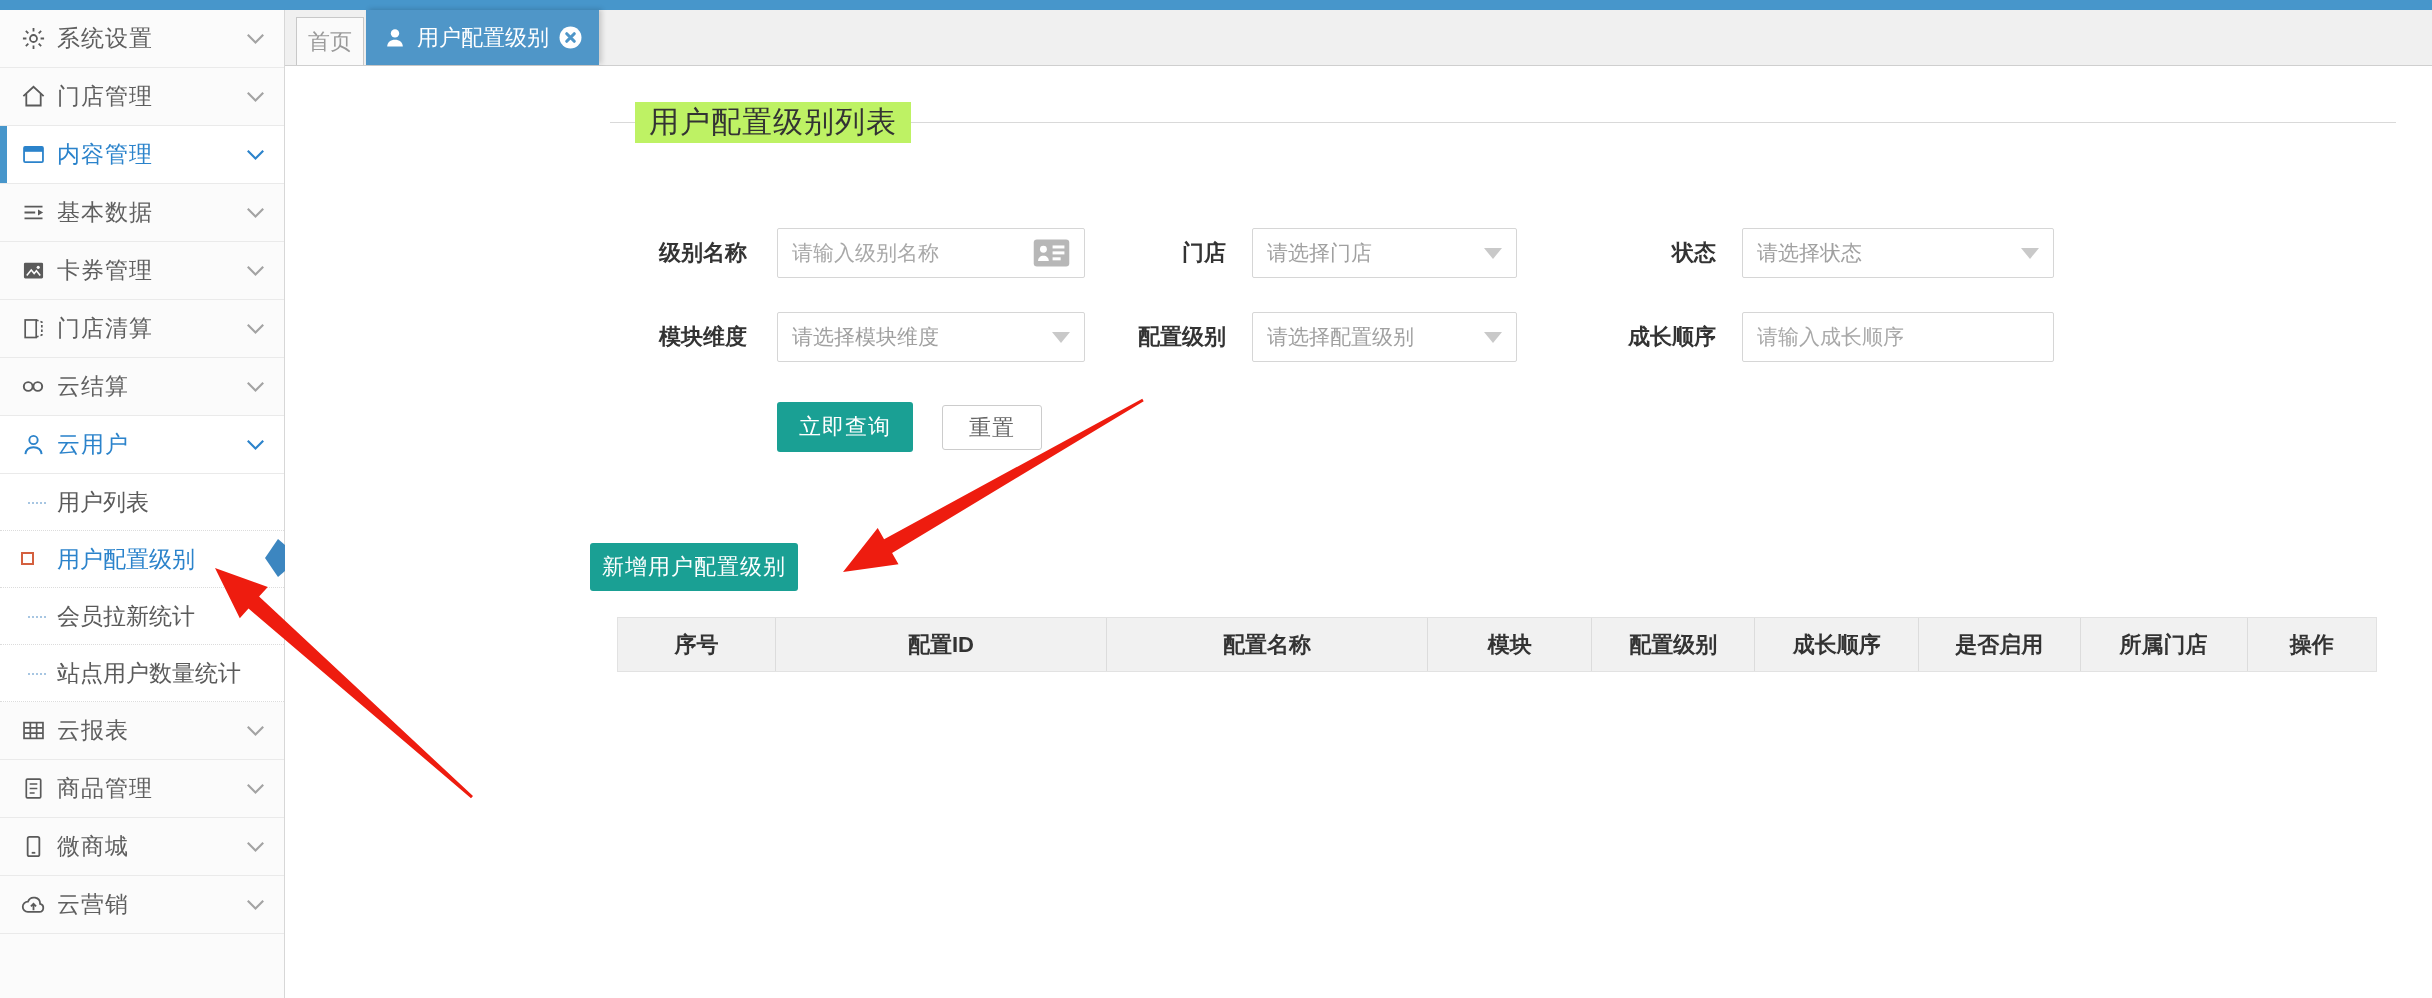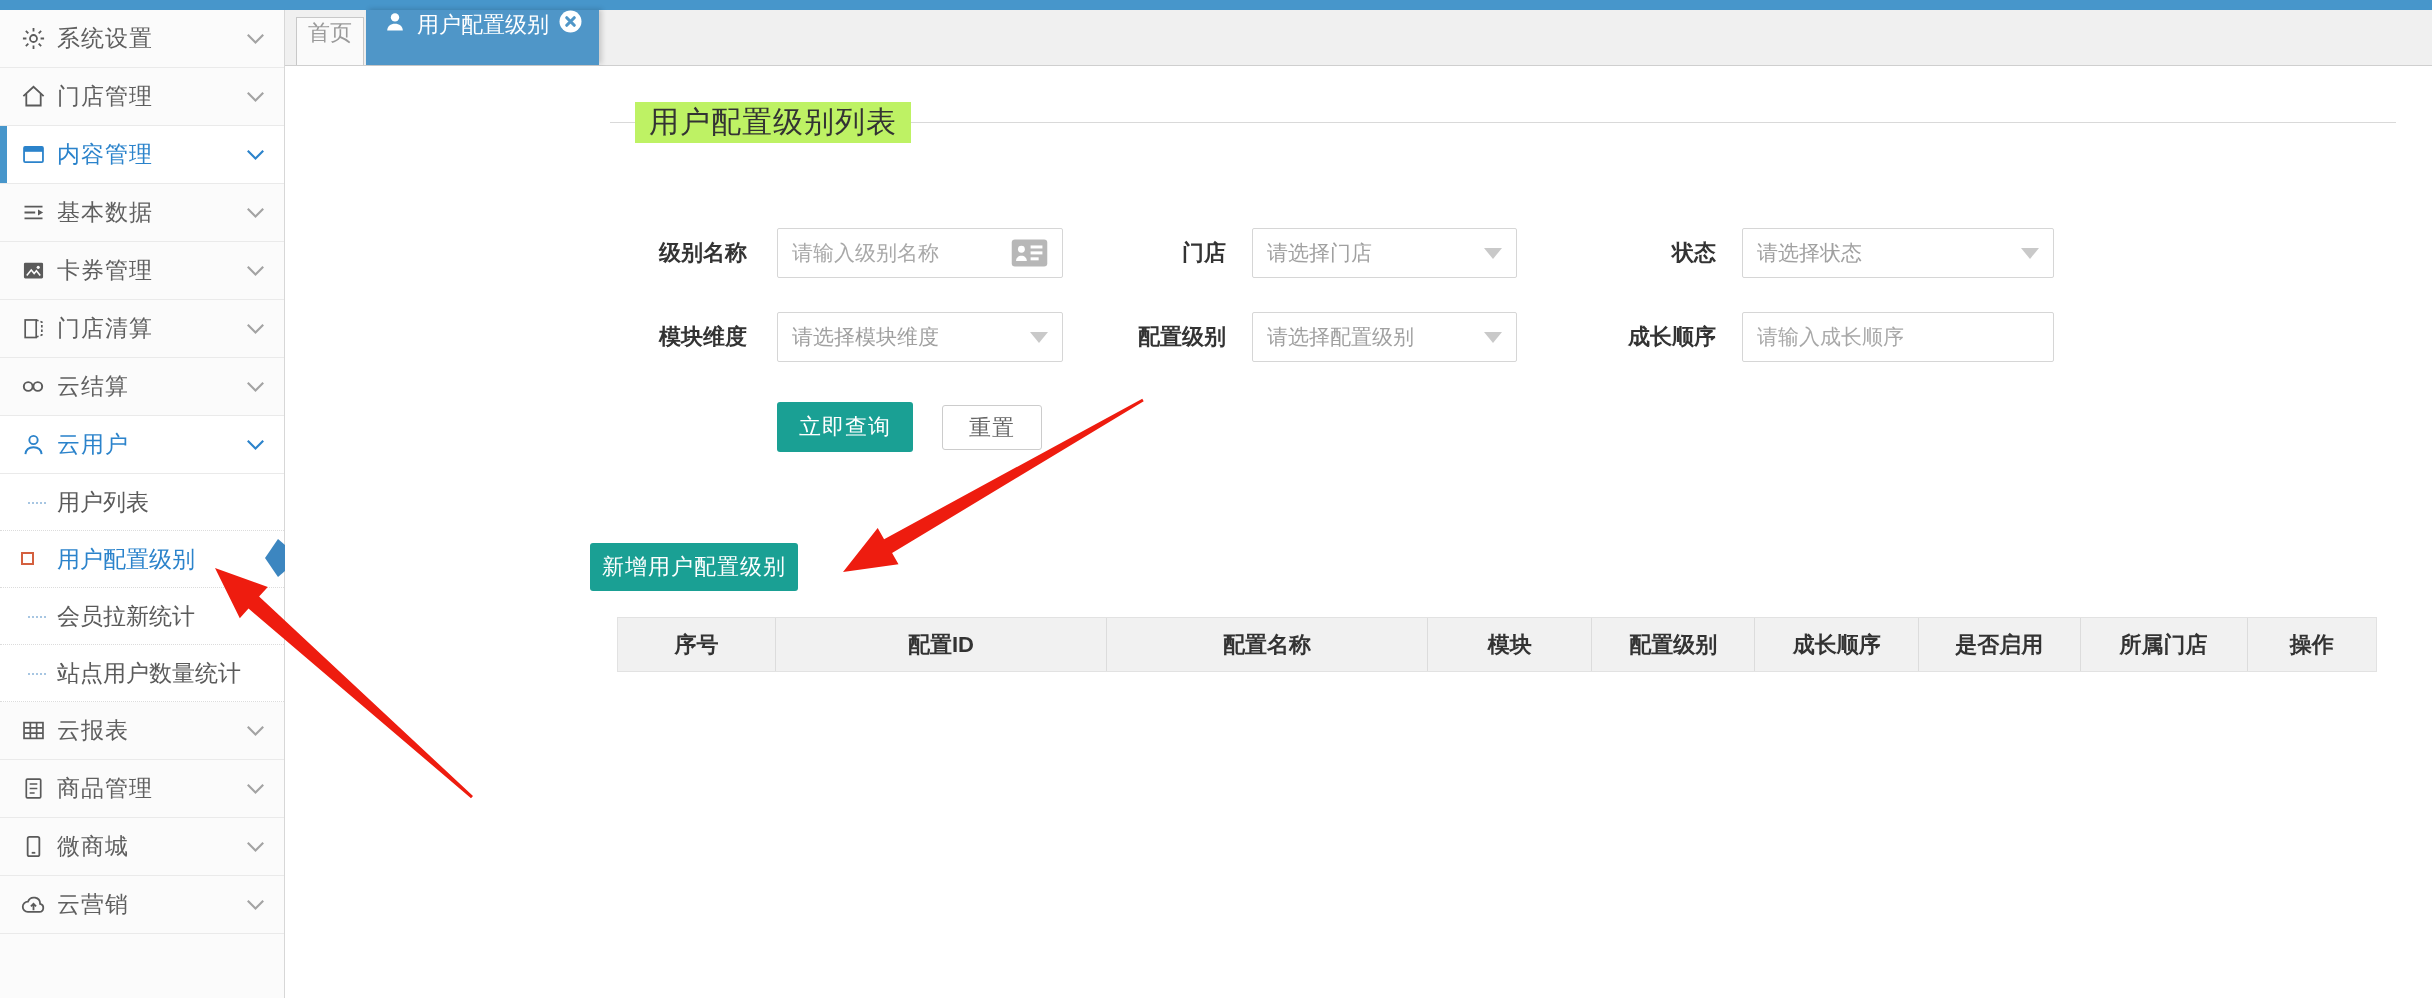--- a/index.html
+++ b/index.html
@@ -27,21 +27,21 @@
              border-bottom:1px dotted #dcdcdc;padding-left:57px;cursor:pointer;box-sizing:border-box;background:#fff;}
   .s-leader{position:absolute;left:28px;top:50%;width:18px;border-top:2px dotted #a7c6e2;}
   .s-bullet{position:absolute;left:21px;top:50%;margin-top:-7px;width:9px;height:9px;border:2px solid #d4603f;background:#fff;}
   .s-subitem.active{color:#2b83cb;}
   .s-marker{position:absolute;right:-1px;top:50%;transform:translateY(-50%);display:flex;}
 
   
   .main{flex:1;display:flex;flex-direction:column;background:#fff;min-width:0;}
   .tabbar{height:56px;background:#f0f0f0;border-bottom:1px solid #cfcfcf;display:flex;align-items:flex-end;
           padding-left:11px;box-sizing:border-box;}
-  .tab{box-sizing:border-box;display:flex;justify-content:center;font-size:22px;cursor:pointer;}
+  .tab{box-sizing:border-box;display:flex;align-items:center;justify-content:center;font-size:22px;cursor:pointer;}
   .tab.plain{width:68px;height:48px;background:#fafafa;border:1px solid #c8c8c8;border-bottom:none;color:#9a9a9a;margin-right:2px;}
   .tab.active{min-width:218px;height:55px;background:#4f96c8;color:#fff;gap:10px;padding:0 17px;
               box-shadow:3px -1px 5px rgba(0,0,0,.16);}
   .tab .t-icon{display:flex;}
   .tab .t-close{display:flex;cursor:pointer;}
 
   .content{position:relative;flex:1;background:#fff;}
 
   .title-line{position:absolute;left:325px;right:36px;top:56px;border-top:1px solid #d9d9d9;}
   .page-title{position:absolute;left:350px;top:36px;background:#bef264;padding:0 14px;font-size:30px;color:#333;letter-spacing:1px;}
@@ -49,21 +49,21 @@
   .f-label{position:absolute;width:170px;text-align:right;font-size:22px;font-weight:bold;color:#333;line-height:50px;}
   .f-ctrl{position:absolute;height:50px;box-sizing:border-box;border:1px solid #d6d6d6;border-radius:2px;background:#fff;
           display:flex;align-items:center;padding:0 14px;font-size:21px;color:#a6a6a6;cursor:pointer;}
   .f-ctrl input{flex:1;min-width:0;border:none;outline:none;font:inherit;color:#555;background:transparent;padding:0;}
   .f-ctrl input::placeholder{color:#a8a8a8;}
   .f-ph{flex:1;color:#a0a0a0;}
   .caret{width:0;height:0;border-left:9px solid transparent;border-right:9px solid transparent;border-top:11px solid #c9c9c9;margin-left:8px;}
   .ctrl-icon{display:flex;margin-left:6px;}
   .r1{top:162px;} .r2{top:246px;}
   .lc1{left:292px;} .lc2{left:771px;} .lc3{left:1261px;}
-  .cc1{left:492px;width:286px;} .cc2{left:967px;width:265px;} .cc3{left:1457px;width:312px;}
+  .cc1{left:492px;width:308px;} .cc2{left:967px;width:265px;} .cc3{left:1457px;width:312px;}
 
   .btn{position:absolute;display:flex;align-items:center;justify-content:center;font-size:22px;border-radius:3px;cursor:pointer;
        font-family:inherit;letter-spacing:1px;}
   .btn-search{left:492px;top:336px;width:136px;height:50px;background:#1aa094;color:#fff;border:none;}
   .btn-reset{left:657px;top:339px;width:100px;height:45px;background:#fff;color:#666;border:1px solid #ccc;box-sizing:border-box;}
   .btn-add{left:305px;top:477px;width:208px;height:48px;background:#1aa094;color:#fff;border:none;}
 
   .thead{position:absolute;left:332px;top:551px;width:1760px;height:55px;display:flex;background:#f1f1f1;
          border:1px solid #e2e2e2;box-sizing:border-box;}
   .th{display:flex;align-items:center;justify-content:center;font-size:22px;font-weight:bold;color:#333;

